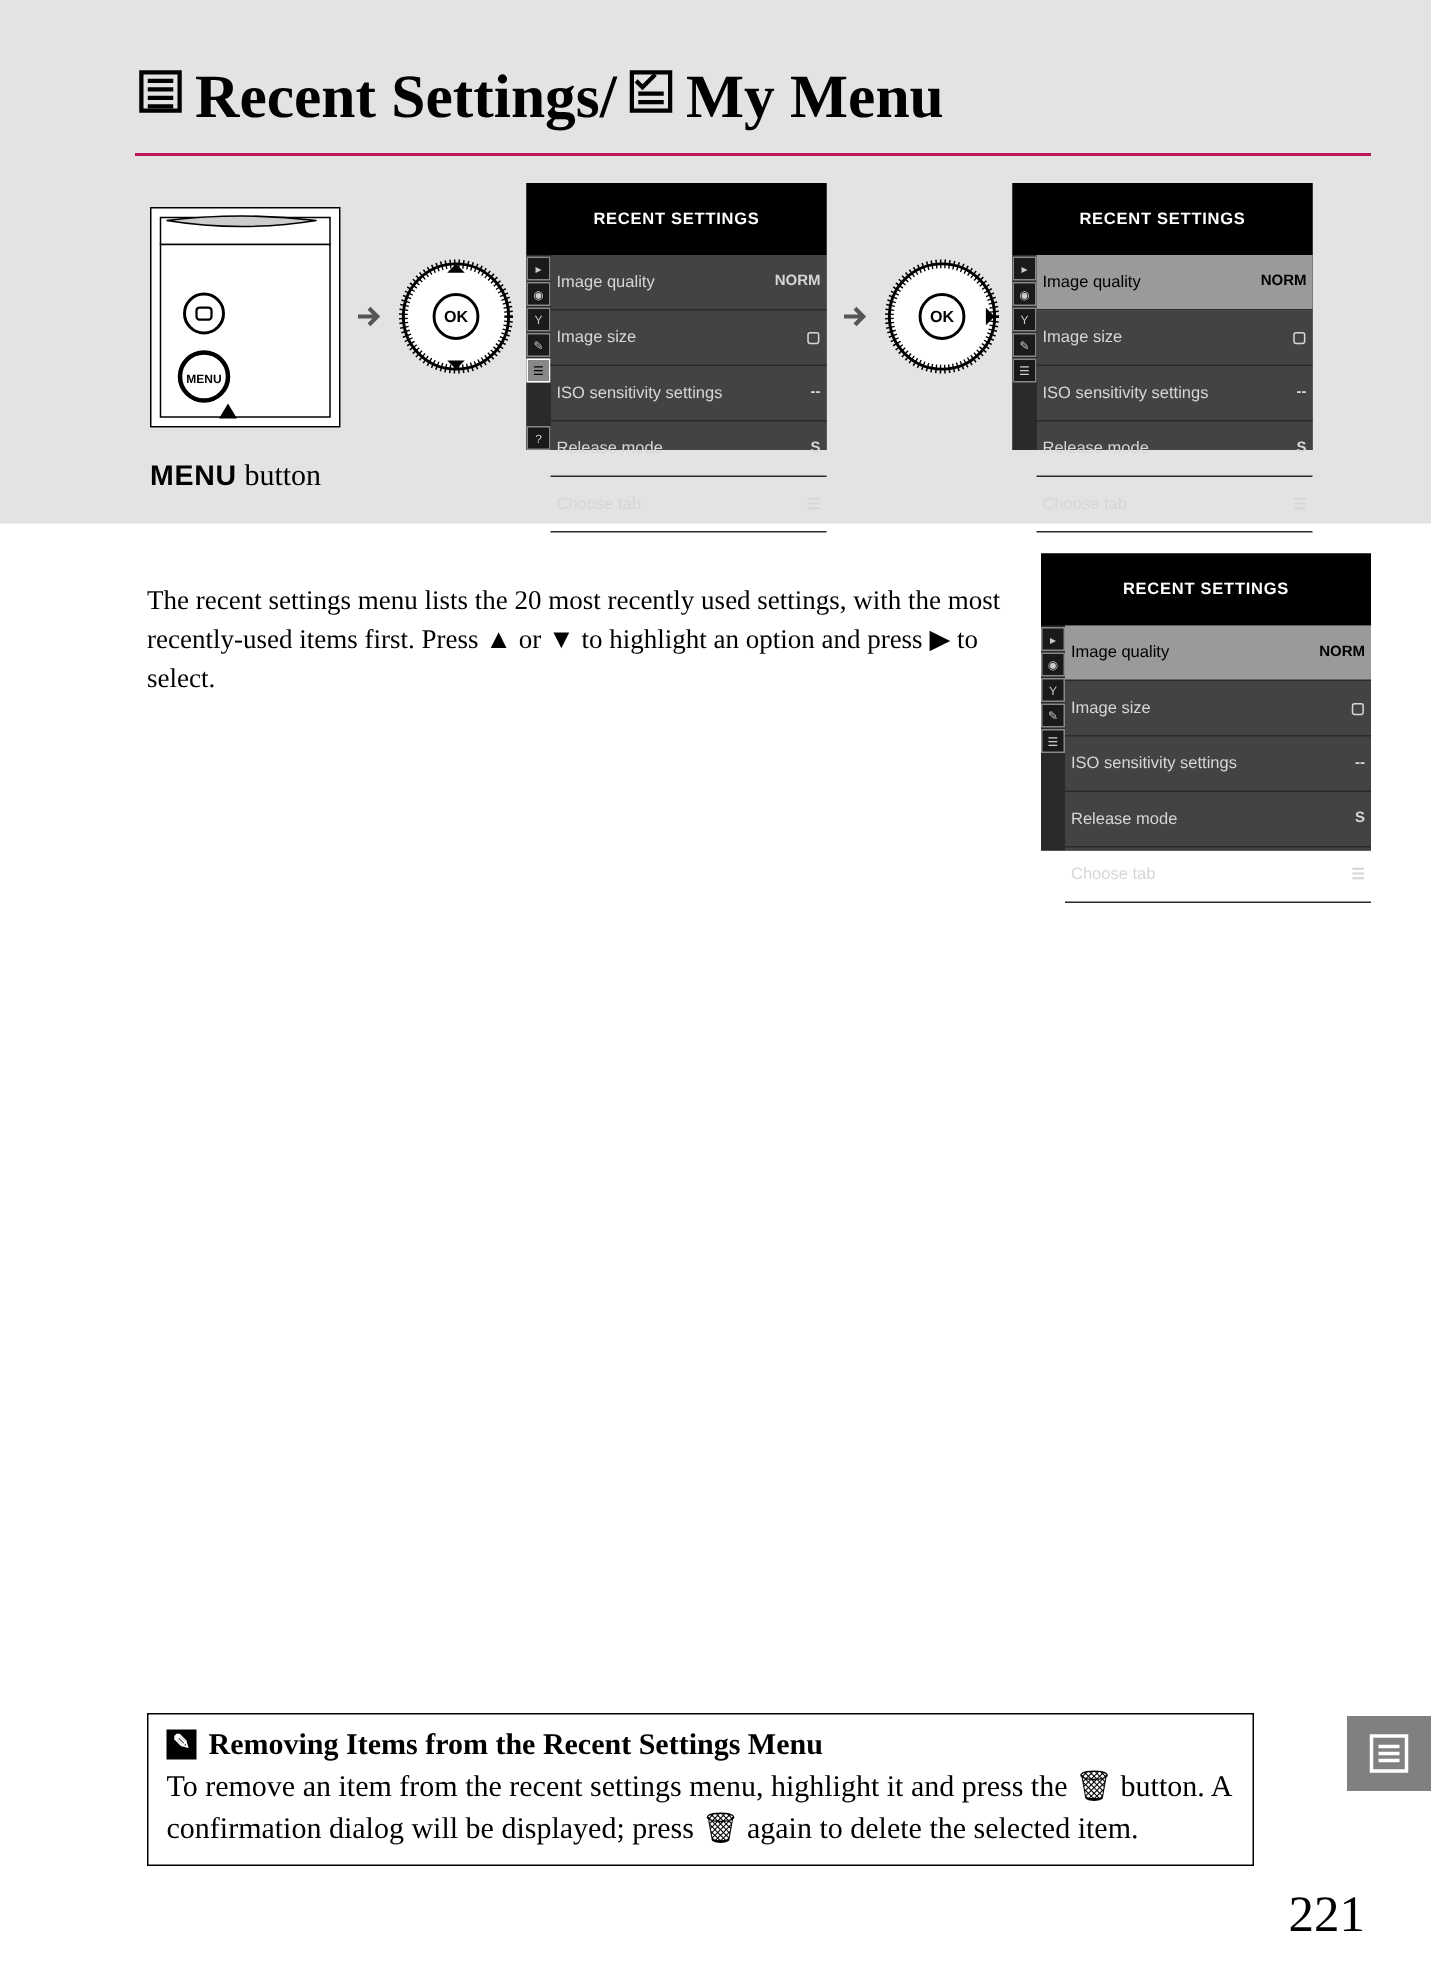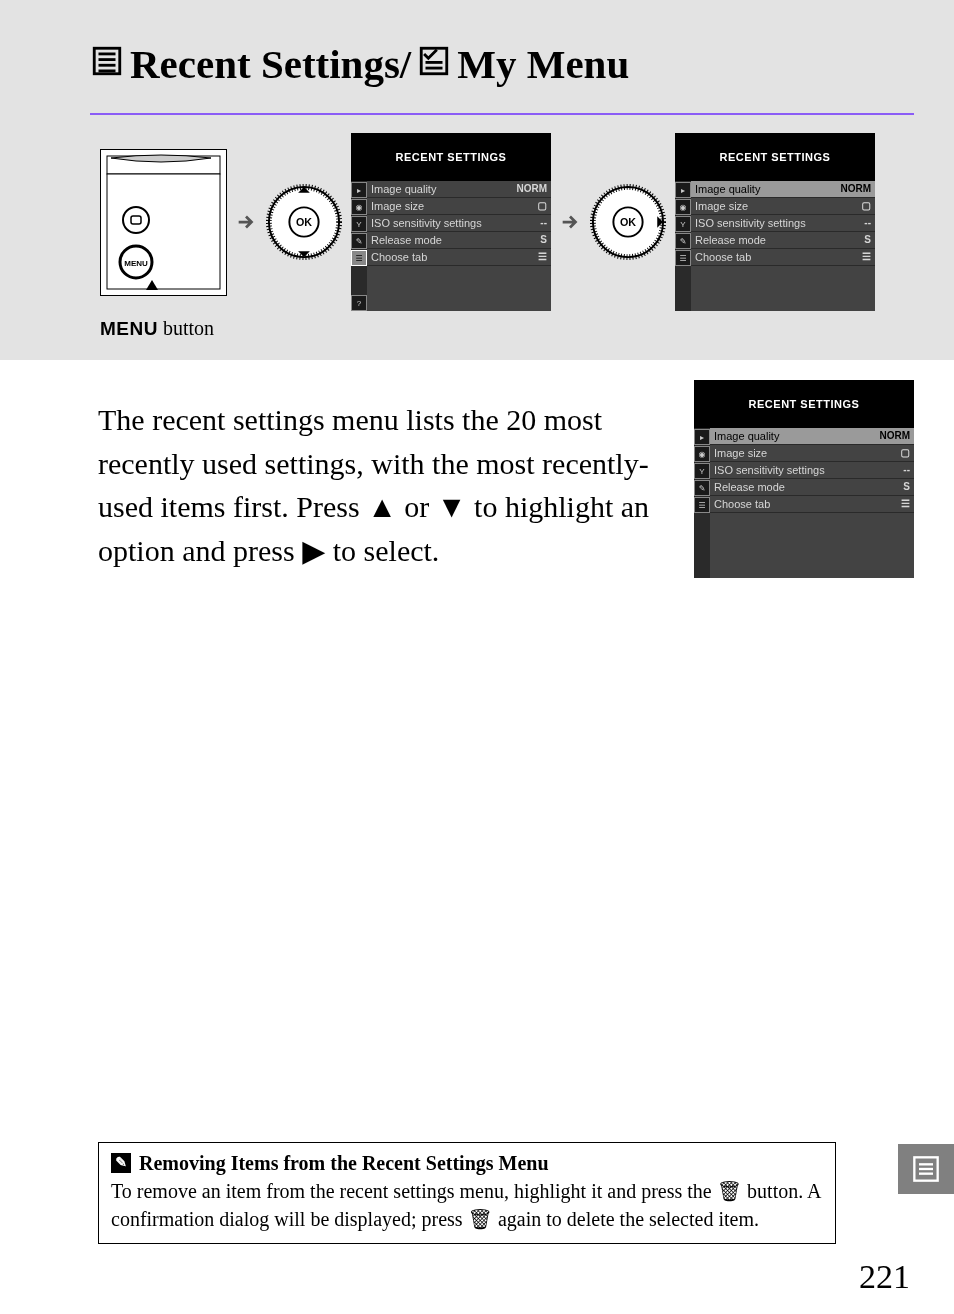--- a/index.html
+++ b/index.html
@@ -12,22 +12,22 @@
     position:relative;
   }
   .graybanner{
     background:#e3e3e3;
     padding:40px 40px 20px 40px;
   }
   .title{
     font-family:Georgia, serif;
     font-weight:bold;
     font-size:41px;
-    border-bottom:2px solid #8b5cf6;
-    padding-bottom:25px;
+    border-bottom:2px solid #be185d;
+    padding-bottom:14px;
     margin:0 0 18px 50px;
     display:flex;
     align-items:center;
     gap:6px;
   }
   .intro{
     font-size:22px;
     line-height:1.45;
     margin:0 0 18px 60px;
   }
@@ -81,37 +81,37 @@
     width:14px;height:14px;margin:0 auto;
     border:1px solid #888;font-size:8px;color:#ccc;
     display:flex;align-items:center;justify-content:center;
     background:#1a1a1a;
   }
   .screen-rows{
     flex:1;background:#434343;
   }
   .screen-row{
     display:flex;justify-content:space-between;
-    padding:2px 4px;border-bottom:1px solid #2a2a2a;
+    padding:12px 4px;border-bottom:1px solid #2a2a2a;
     font-size:11px;
   }
   .screen-row.sel{background:#9a9a9a;color:#000;}
   .screen-badge{font-size:10px;font-weight:bold;}
   .caption{
     font-size:20px;margin:6px 0 0 60px;
   }
   .caption .menu-word{font-size:19px;}
   .body-section{
     padding:20px 40px 0 98px;
   }
   .body-row{
     display:flex;gap:22px;align-items:flex-start;
   }
   .body-text{
-    font-size:30px;line-height:1.45;flex:1;margin-top:18px;
+    font-size:18px;line-height:1.45;flex:1;margin-top:18px;
   }
   .tri{display:inline-block;}
   .note-box{
     border:1.5px solid #000;
     margin:20px 48px 0 98px;
     padding:6px 12px 10px 12px;
     font-size:20px;line-height:1.4;
     position:absolute;
     bottom:70px;
     left:0;

